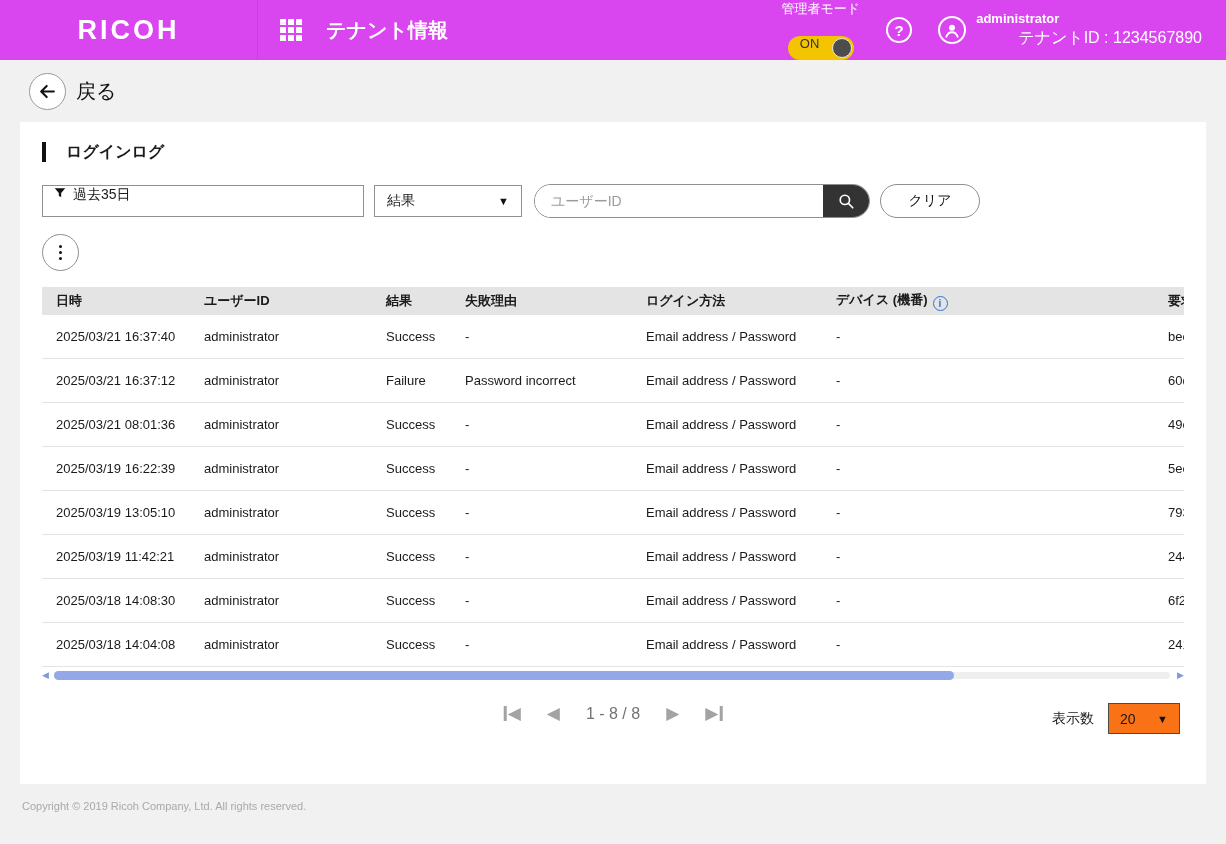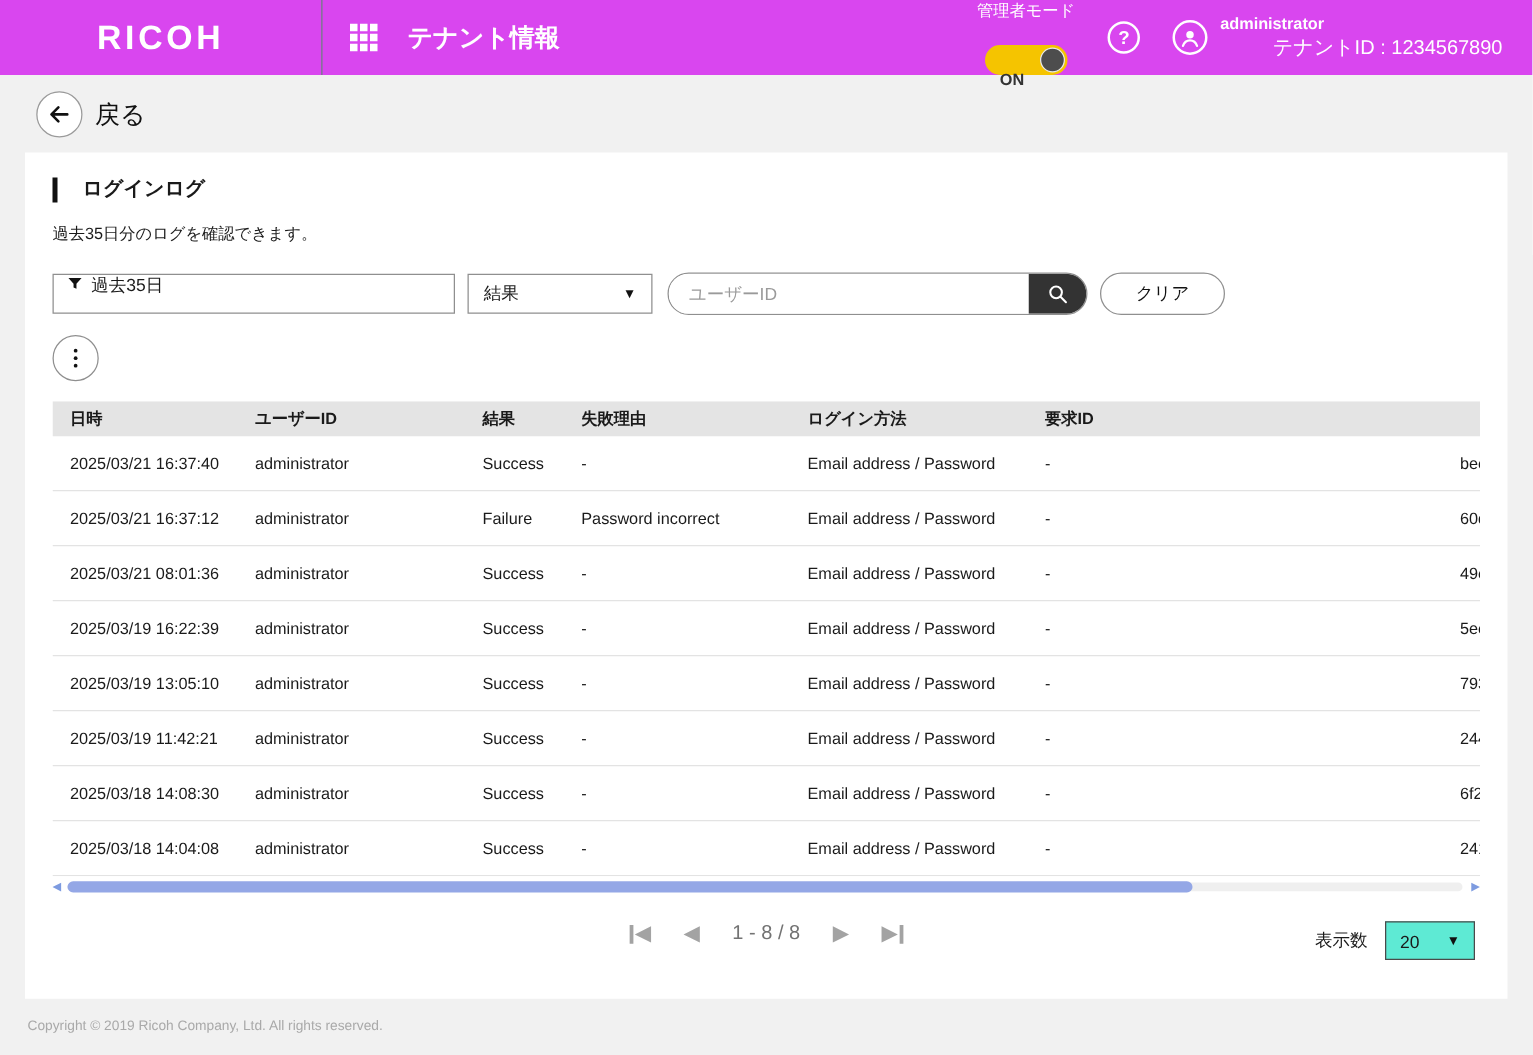--- a/index.html
+++ b/index.html
@@ -11,21 +11,21 @@
   .brand { width:257px; text-align:center; color:#fff; font-size:27px; font-weight:bold; letter-spacing:3px; }
   .appbar-divider { width:1px; height:60px; background:#6e7e83; }
   .apps-btn { margin-left:22px; width:22px; height:22px; display:grid; grid-template-columns:repeat(3,6px); grid-template-rows:repeat(3,6px); gap:2px; cursor:pointer; }
   .apps-btn span { background:#fff; }
   .app-title { color:#fff; font-size:20px; font-weight:bold; margin-left:24px; }
 
   .appbar-right { position:absolute; right:24px; top:0; height:60px; display:flex; align-items:center; gap:26px; }
   .adminmode { display:flex; flex-direction:column; align-items:center; gap:18px; }
   .adminmode-label { color:#fff; font-size:13px; }
   .toggle { width:66px; height:24px; background:#f5c400; border-radius:12px; position:relative; cursor:pointer; }
-  .toggle-text { position:absolute; left:12px; top:20px; font-size:13px; font-weight:bold; color:#333; }
+  .toggle-text { position:absolute; left:12px; top:0; font-size:13px; font-weight:normal; color:#333; }
   .toggle-knob { position:absolute; right:2px; top:2px; width:20px; height:20px; border-radius:50%; background:#4d4d4d; border:1px solid #e9e9e9; }
   .help-btn { width:26px; height:26px; border:2px solid #fff; border-radius:50%; color:#fff; font-size:15px; font-weight:bold; display:flex; align-items:center; justify-content:center; cursor:pointer; }
   .userarea { display:flex; align-items:center; gap:10px; cursor:pointer; }
   .avatar { width:28px; height:28px; border:2px solid #fff; border-radius:50%; display:flex; align-items:center; justify-content:center; }
   .usertexts { display:flex; flex-direction:column; gap:2px; }
   .username { color:#fff; font-size:13px; font-weight:bold; }
   .tenantid { color:#fff; font-size:16px;margin-left:42px; }
 
   
   .backrow { height:62px; display:flex; align-items:center; padding-left:29px; gap:10px; cursor:pointer; }
@@ -74,21 +74,21 @@
   .hs-left { left:0; } .hs-right { right:0; }
 
   
   .pagerow { position:relative; margin-top:22px; height:36px; }
   .pager { position:absolute; left:50%; transform:translateX(-50%); display:flex; align-items:center; gap:26px; }
   .pg-btn { display:flex; align-items:center; gap:1px; color:#a3a3a3; font-size:17px; cursor:pointer; }
   .pg-bar { width:3px; height:15px; background:#a3a3a3; display:inline-block; }
   .pg-range { font-size:16px; color:#737373; }
   .pagesize { position:absolute; right:4px; top:0; display:flex; align-items:center; gap:14px; }
   .pagesize-label { font-size:14px; }
-  .pagesize-select { width:72px; height:31px; border:1px solid #4a4a4a; background:#5eead4; display:flex; align-items:center; justify-content:space-between; padding:0 11px; font-size:14px; cursor:pointer; }
+  .pagesize-select { width:72px; height:31px; border:1px solid #4a4a4a; background:#f97316; display:flex; align-items:center; justify-content:space-between; padding:0 11px; font-size:14px; cursor:pointer; }
 
   .footer { margin:16px 0 0 22px; font-size:11px; color:#a9a9a9; }
 </style>
 </head>
 <body>
 
 <div class="appbar">
   <div class="brand">RICOH</div>
   <div class="appbar-divider"></div>
   <div class="apps-btn">
@@ -132,21 +132,20 @@
   <div class="back-circle">
     <svg width="19" height="19" viewBox="0 0 24 24">
         <path d="M20 12H5M11 5l-7 7 7 7" fill="none" stroke="#111" stroke-width="2.6" stroke-linecap="round" stroke-linejoin="round"></path>
       </svg>
   </div>
   <span class="back-label">戻る</span>
 </div>
 
 <div class="card">
   <div class="section-title">ログインログ</div>
-  <div class="section-desc">過去35日分のログを確認できます。</div>
 
   <div class="filterrow">
     <div class="filter-box">
       <svg width="14" height="14" viewBox="0 0 24 24">
           <path d="M3 4h18l-7 8v7l-4-2v-5L3 4z" fill="#111"></path>
         </svg>
       <span>過去35日</span>
     </div>
     <div class="select-box">
       <span>結果</span>
@@ -171,20 +170,23 @@
   </button>
 
   <div class="table-clip">
     <div class="logtable">
       <div class="trow thead">
         <div class="cell c-datetime">日時</div>
         <div class="cell c-user">ユーザーID</div>
         <div class="cell c-result">結果</div>
         <div class="cell c-reason">失敗理由</div>
         <div class="cell c-method">ログイン方法</div>
+        <div class="cell c-device">
+          <span>デバイス (機番)</span><span class="info-icon">i</span>
+        </div>
         <div class="cell c-request">要求ID</div>
       </div>
       <div id="table-body">
     <div class="trow tdata">
       <div class="cell c-datetime">2025/03/21 16:37:40</div>
       <div class="cell c-user">administrator</div>
       <div class="cell c-result">Success</div>
       <div class="cell c-reason">-</div>
       <div class="cell c-method">Email address / Password</div>
       <div class="cell c-device">-</div>

